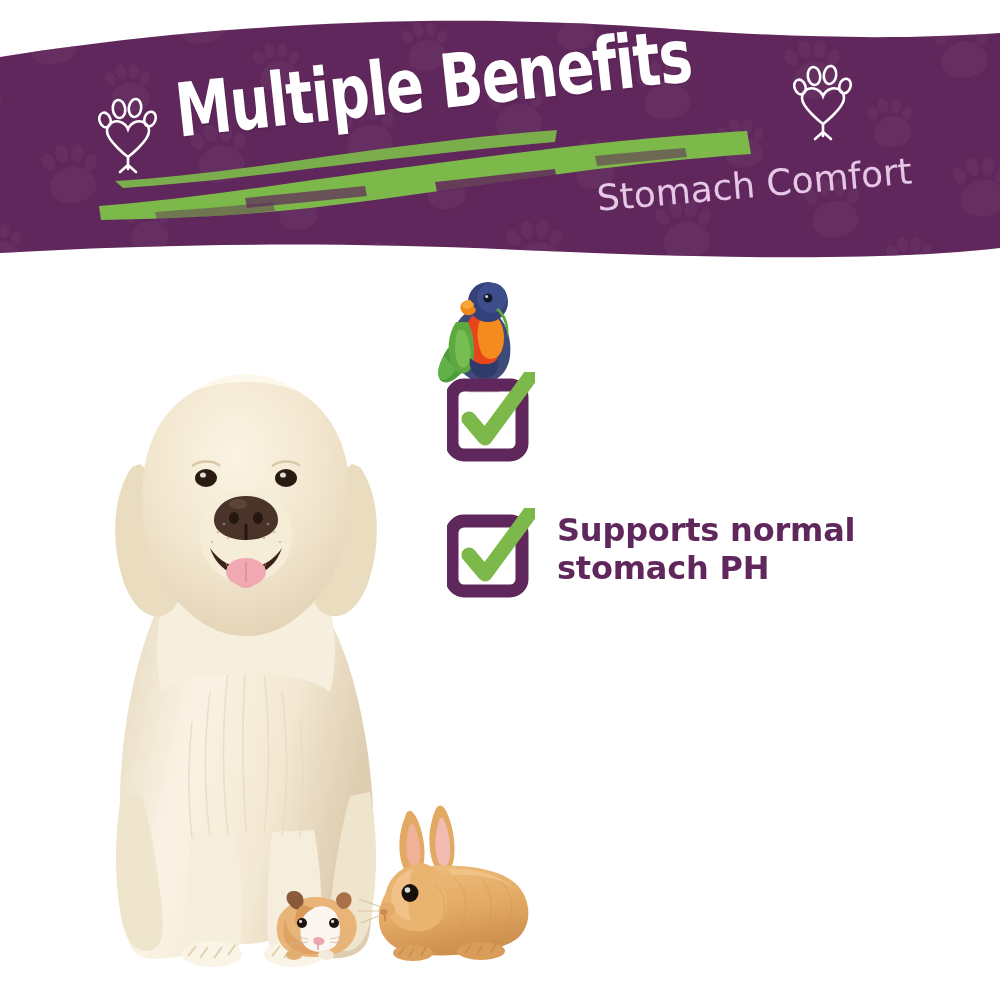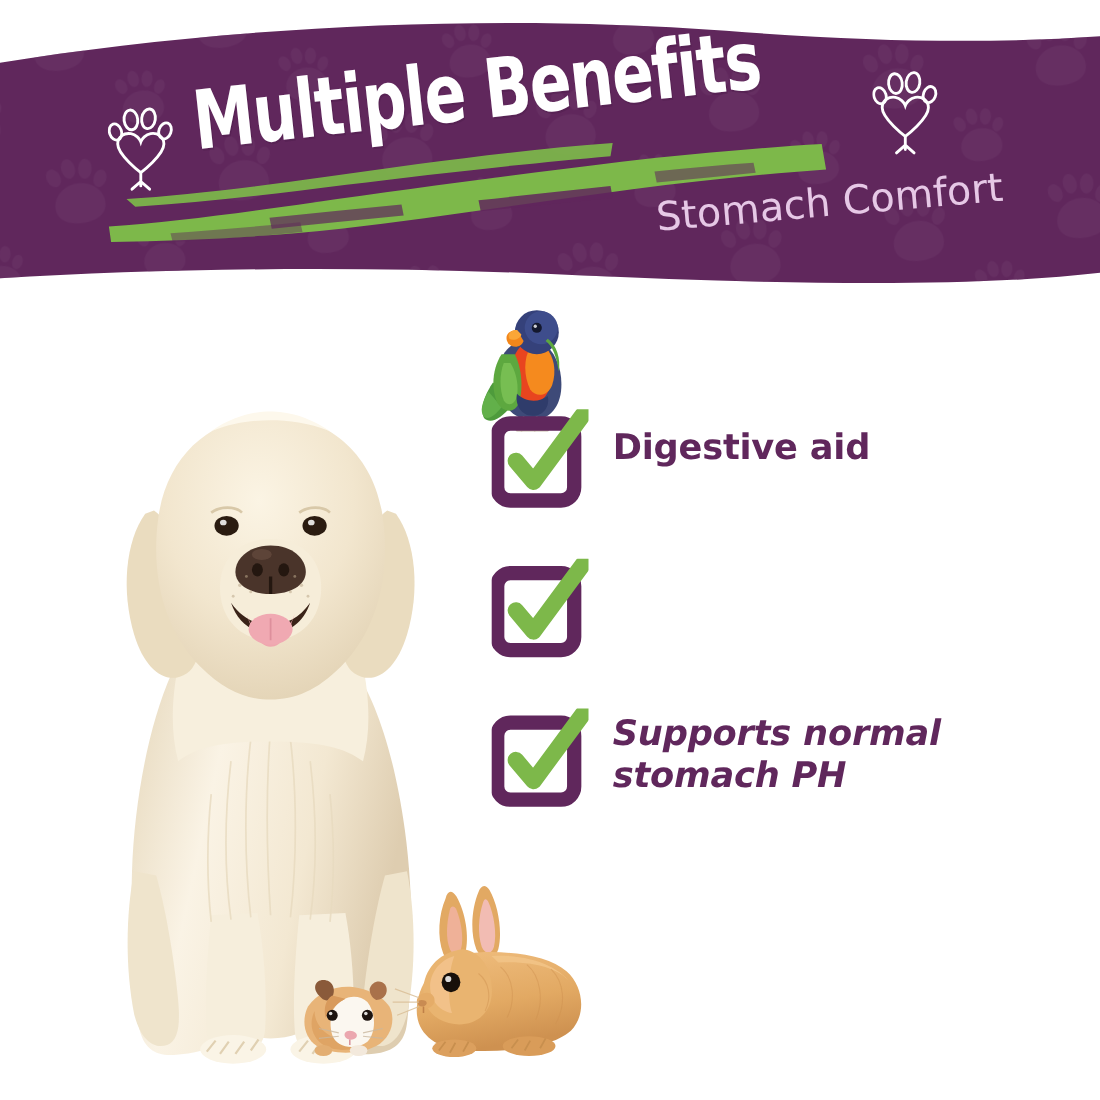--- a/index.html
+++ b/index.html
@@ -61,21 +61,21 @@
     font-family:"DejaVu Sans", sans-serif;
     font-weight:bold;
     font-size:32px;
     line-height:1.18;
     color:#60275C;
     padding-top:16px;
     letter-spacing:-.2px;
     white-space:pre-line;
   }
   #row2 .clabel{padding-top:4px;}
-  #row3 .clabel{padding-top:4px;font-style:italic;}
+  #row3 .clabel{padding-top:4px;}
 
   
   .animal{position:absolute;}
   #bird{left:430px;top:276px;width:110px;height:125px;}
   #dog{left:96px;top:362px;width:300px;height:608px;}
   #rabbit{left:355px;top:805px;width:185px;height:160px;}
   #guinea{left:272px;top:865px;width:110px;height:98px;}
 </style>
 </head>
 <body>
@@ -258,29 +258,20 @@
     <circle cx="56.6" cy="20.6" r="1.5" fill="#fff" opacity=".8"></circle>
 
     <path d="M68,32 C76,38 80,50 78,62 C76,48 72,38 66,34 Z" fill="#5DA83F"></path>
 
     <path d="M46,104 L44,115 M46,104 L52,114 M58,104 L56,115 M58,104 L64,114" stroke="#BFAFA0" stroke-width="2.6" fill="none" stroke-linecap="round"></path>
     <path d="M40,115 L58,115 M52,115 L68,115" stroke="#C8B9AA" stroke-width="2.6" stroke-linecap="round"></path>
   </svg>
 
   <div id="checklist">
 
-    <div class="check-row" id="row1">
-      <div class="cbox">
-        <svg width="88" height="92" viewBox="0 0 88 92" xmlns="http://www.w3.org/2000/svg">
-          <rect x="5" y="13" width="70" height="70" rx="12" ry="12" fill="none" stroke="#60275C" stroke-width="13"></rect>
-          <path d="M22,47 L38,66 L83,5" fill="none" stroke="#7DB84A" stroke-width="15" stroke-linecap="round" stroke-linejoin="round"></path>
-        </svg>
-      </div>
-      <div class="clabel">Digestive aid</div>
-    </div>
 
     <div class="check-row" id="row2">
       <div class="cbox">
         <svg width="88" height="92" viewBox="0 0 88 92" xmlns="http://www.w3.org/2000/svg">
           <rect x="5" y="13" width="70" height="70" rx="12" ry="12" fill="none" stroke="#60275C" stroke-width="13"></rect>
           <path d="M22,47 L38,66 L83,5" fill="none" stroke="#7DB84A" stroke-width="15" stroke-linecap="round" stroke-linejoin="round"></path>
         </svg>
       </div>
     </div>
 

